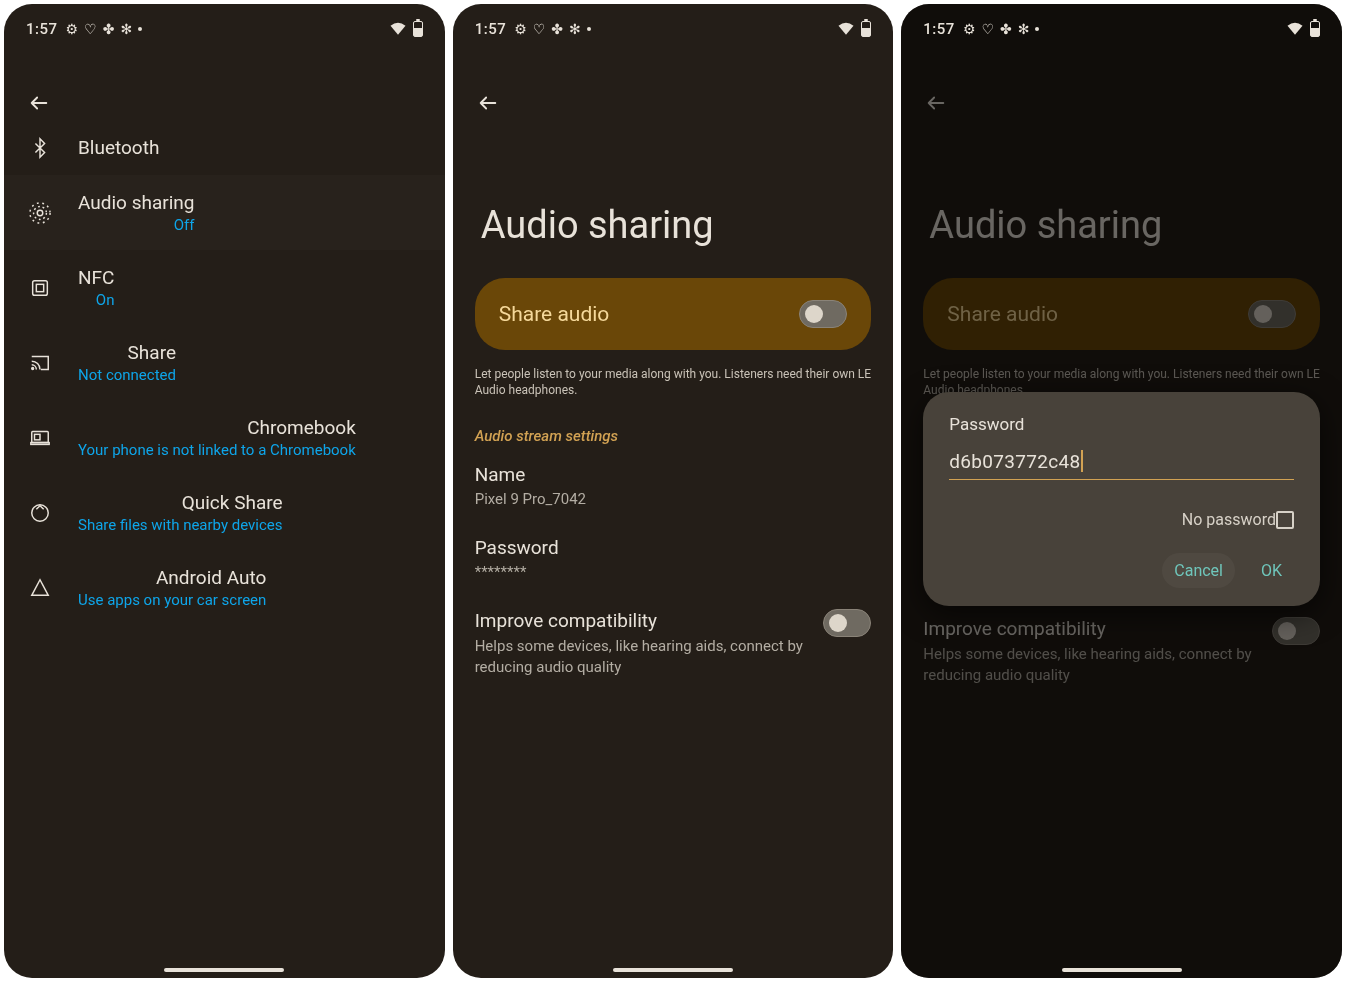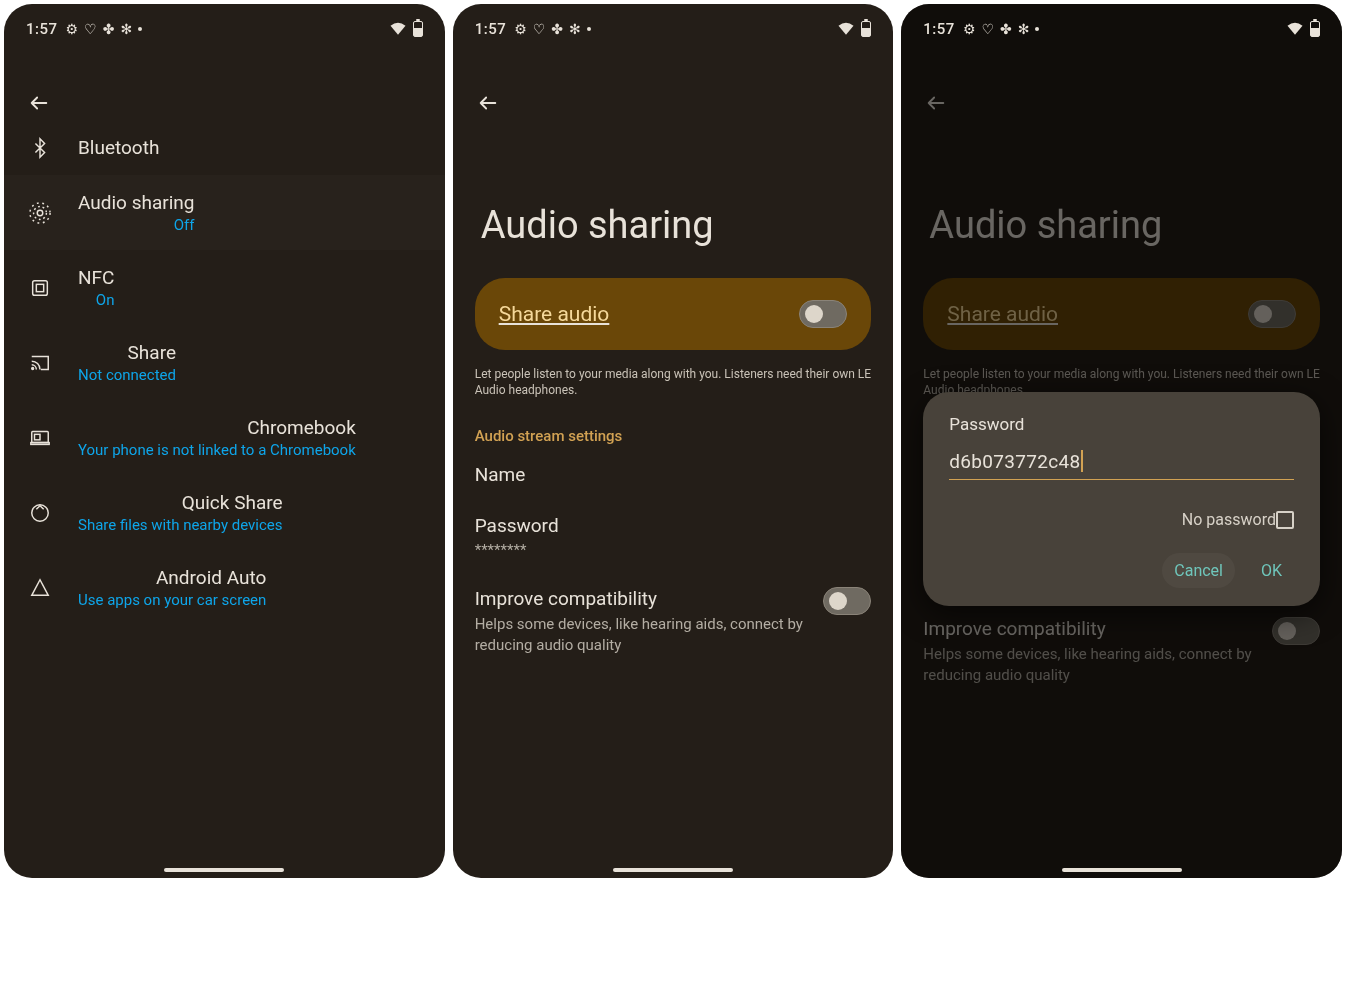--- a/index.html
+++ b/index.html
@@ -8,21 +8,21 @@
     font-family: Roboto, "Segoe UI", Arial, sans-serif;
     display: flex;
     gap: 8px;
     padding: 4px;
     width: 1346px;
     height: 982px;
   }
   .phone {
     position: relative;
     width: 440px;
-    height: 874px;
+    height: 974px;
     background: #241e18;
     border-radius: 28px;
     overflow: hidden;
     color: #e8e2d9;
     flex: 1 1 0;
   }
   .phone.dim::before {
     content: "";
     position: absolute;
     inset: 0;
@@ -89,35 +89,34 @@
   .row-text .title { font-size: 19px; font-weight: 400; color:#e8e2d9; }
   .row-text .sub { font-size: 15px; color:#0ea5e9; margin-top:2px; }
 
   
   .share-card {
     margin: 0 22px 16px 22px;
     background: #6a4708;
     border-radius: 30px;
     display:flex; align-items:center; justify-content:space-between;
     padding: 22px 24px;
-    text-decoration: underline;
   }
   .share-card .title { font-size: 21px; font-weight: 400; color:#f5d89a; }
   .toggle {
     width: 48px; height: 28px; border-radius: 14px;
     background:#6f6a61;
     position: relative;
     border:1px solid #8a8378;
   }
   .toggle .knob {
     width:18px; height:18px; background:#ddd6ca; border-radius:50%;
     position:absolute; top:4px; left:5px;
   }
   .body-text { padding: 0 22px 28px 22px; font-size:12px; color:#c9c2b7; line-height:1.4; }
-  .section-label { padding: 0 22px 18px 22px; font-size:15px; color:#d2a253; font-weight:500; }
+  .section-label { padding: 0 22px 18px 22px; font-size:15px; color:#d2a253; font-weight:500;font-style:italic; }
   .setting { padding: 0 22px 28px 22px; }
   .setting .title { font-size:19px; color:#e8e2d9; }
   .setting .sub { font-size:15px; color:#b3ada3; margin-top:4px; }
   .setting.with-toggle { display:flex; align-items:flex-start; gap:16px; }
   .setting.with-toggle .text { flex:1; }
   .setting.with-toggle .sub { line-height:1.4; }
 
   
   .dialog {
     position:absolute;
@@ -314,20 +313,21 @@
         <span class="knob"></span>
       </span>
   </div>
 
   <div class="body-text">Let people listen to your media along with you. Listeners need their own LE Audio headphones.</div>
 
   <div class="section-label">Audio stream settings</div>
 
   <div class="setting">
     <div class="title">Name</div>
+    <div class="sub">Pixel 9 Pro_7042</div>
   </div>
 
   <div class="setting">
     <div class="title">Password</div>
     <div class="sub">********</div>
   </div>
 
   <div class="setting with-toggle">
     <div class="text">
       <div class="title">Improve compatibility</div>

